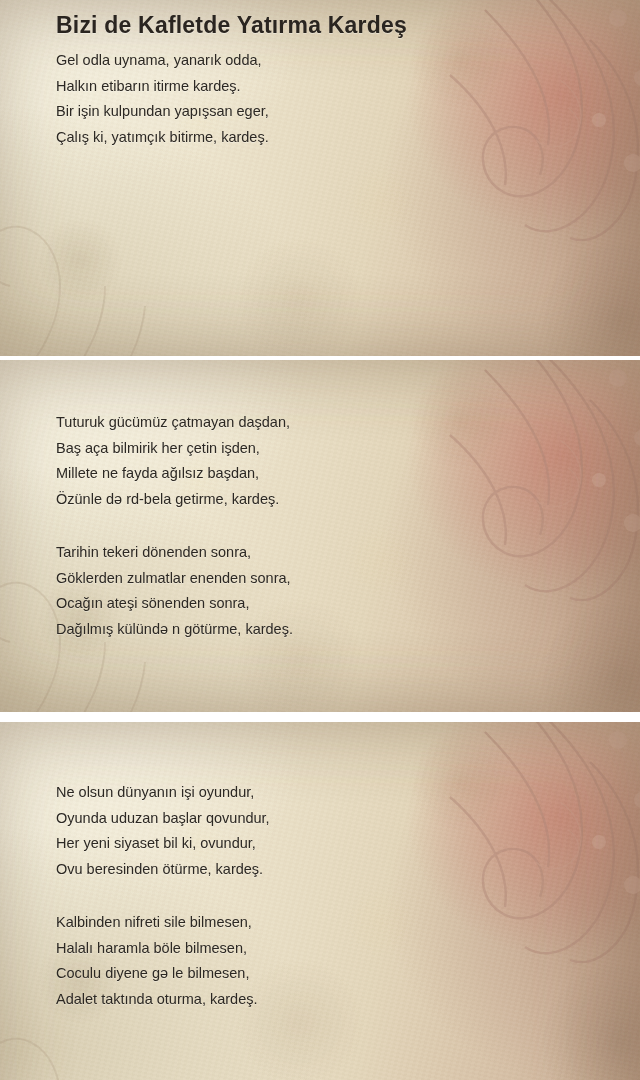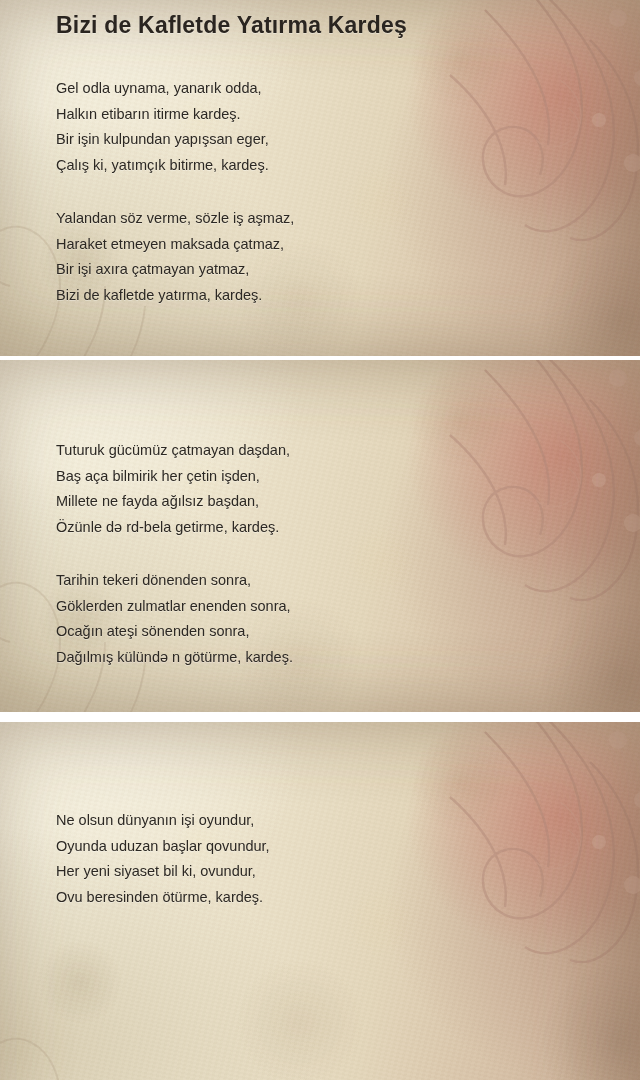--- a/index.html
+++ b/index.html
@@ -107,21 +107,20 @@
     text-shadow: 0 1px 0 rgba(255,255,255,0.35);
   }
   .stanza {
     position: absolute;
     left: 56px;
     font-size: 14.5px;
     line-height: 25.5px;
     color: #2c2823;
     text-shadow: 0 1px 0 rgba(255,255,255,0.30);
     white-space: pre-line;
-    margin-top: 28px;
   }
   .author {
     position: absolute;
     left: 60px;
     bottom: 26px;
     font-size: 11px;
     color: #2b2622;
     font-family: "Liberation Serif", serif;
     text-shadow: 0 1px 0 rgba(255,255,255,0.35);
   }
@@ -171,24 +170,20 @@
       </g>
     </svg>
     <div class="vignette"></div>
 
     <div class="content">
       <div class="poem-title">Bizi de Kafletde Yatırma Kardeş</div>
       <div class="stanza" style="top:48px;">Gel odla uynama, yanarık odda,
 Halkın etibarın itirme kardeş.
 Bir işin kulpundan yapışsan eger,
 Çalış ki, yatımçık bitirme, kardeş.</div>
-      <div class="stanza" style="top:178px;">Yalandan söz verme, sözle iş aşmaz,
-Haraket etmeyen maksada çatmaz,
-Bir işi axıra çatmayan yatmaz,
-Bizi de kafletde yatırma, kardeş.</div>
     </div>
   </div>
 
   <div class="gap gap-1"></div>
 
   <div class="panel panel-2">
     <div class="paper-bg"></div>
     <div class="paper-mottle"></div>
     <div class="paper-grain"></div>
     <svg class="swirl" viewBox="0 0 280 400">
@@ -263,17 +258,21 @@
         <path d="M90 330 C150 280 200 220 205 160"></path>
       </g>
     </svg>
     <div class="vignette"></div>
 
     <div class="content">
       <div class="stanza" style="top:58px;">Ne olsun dünyanın işi oyundur,
 Oyunda uduzan başlar qovundur,
 Her yeni siyaset bil ki, ovundur,
 Ovu beresinden ötürme, kardeş.</div>
+      <div class="stanza" style="top:188px;">Kalbinden nifreti sile bilmesen,
+Halalı haramla böle bilmesen,
+Coculu diyene gə le bilmesen,
+Adalet taktında oturma, kardeş.</div>
       <div class="author">Seyraqif Coculu</div>
     </div>
   </div>
 
 </div>
 
 </body></html>

